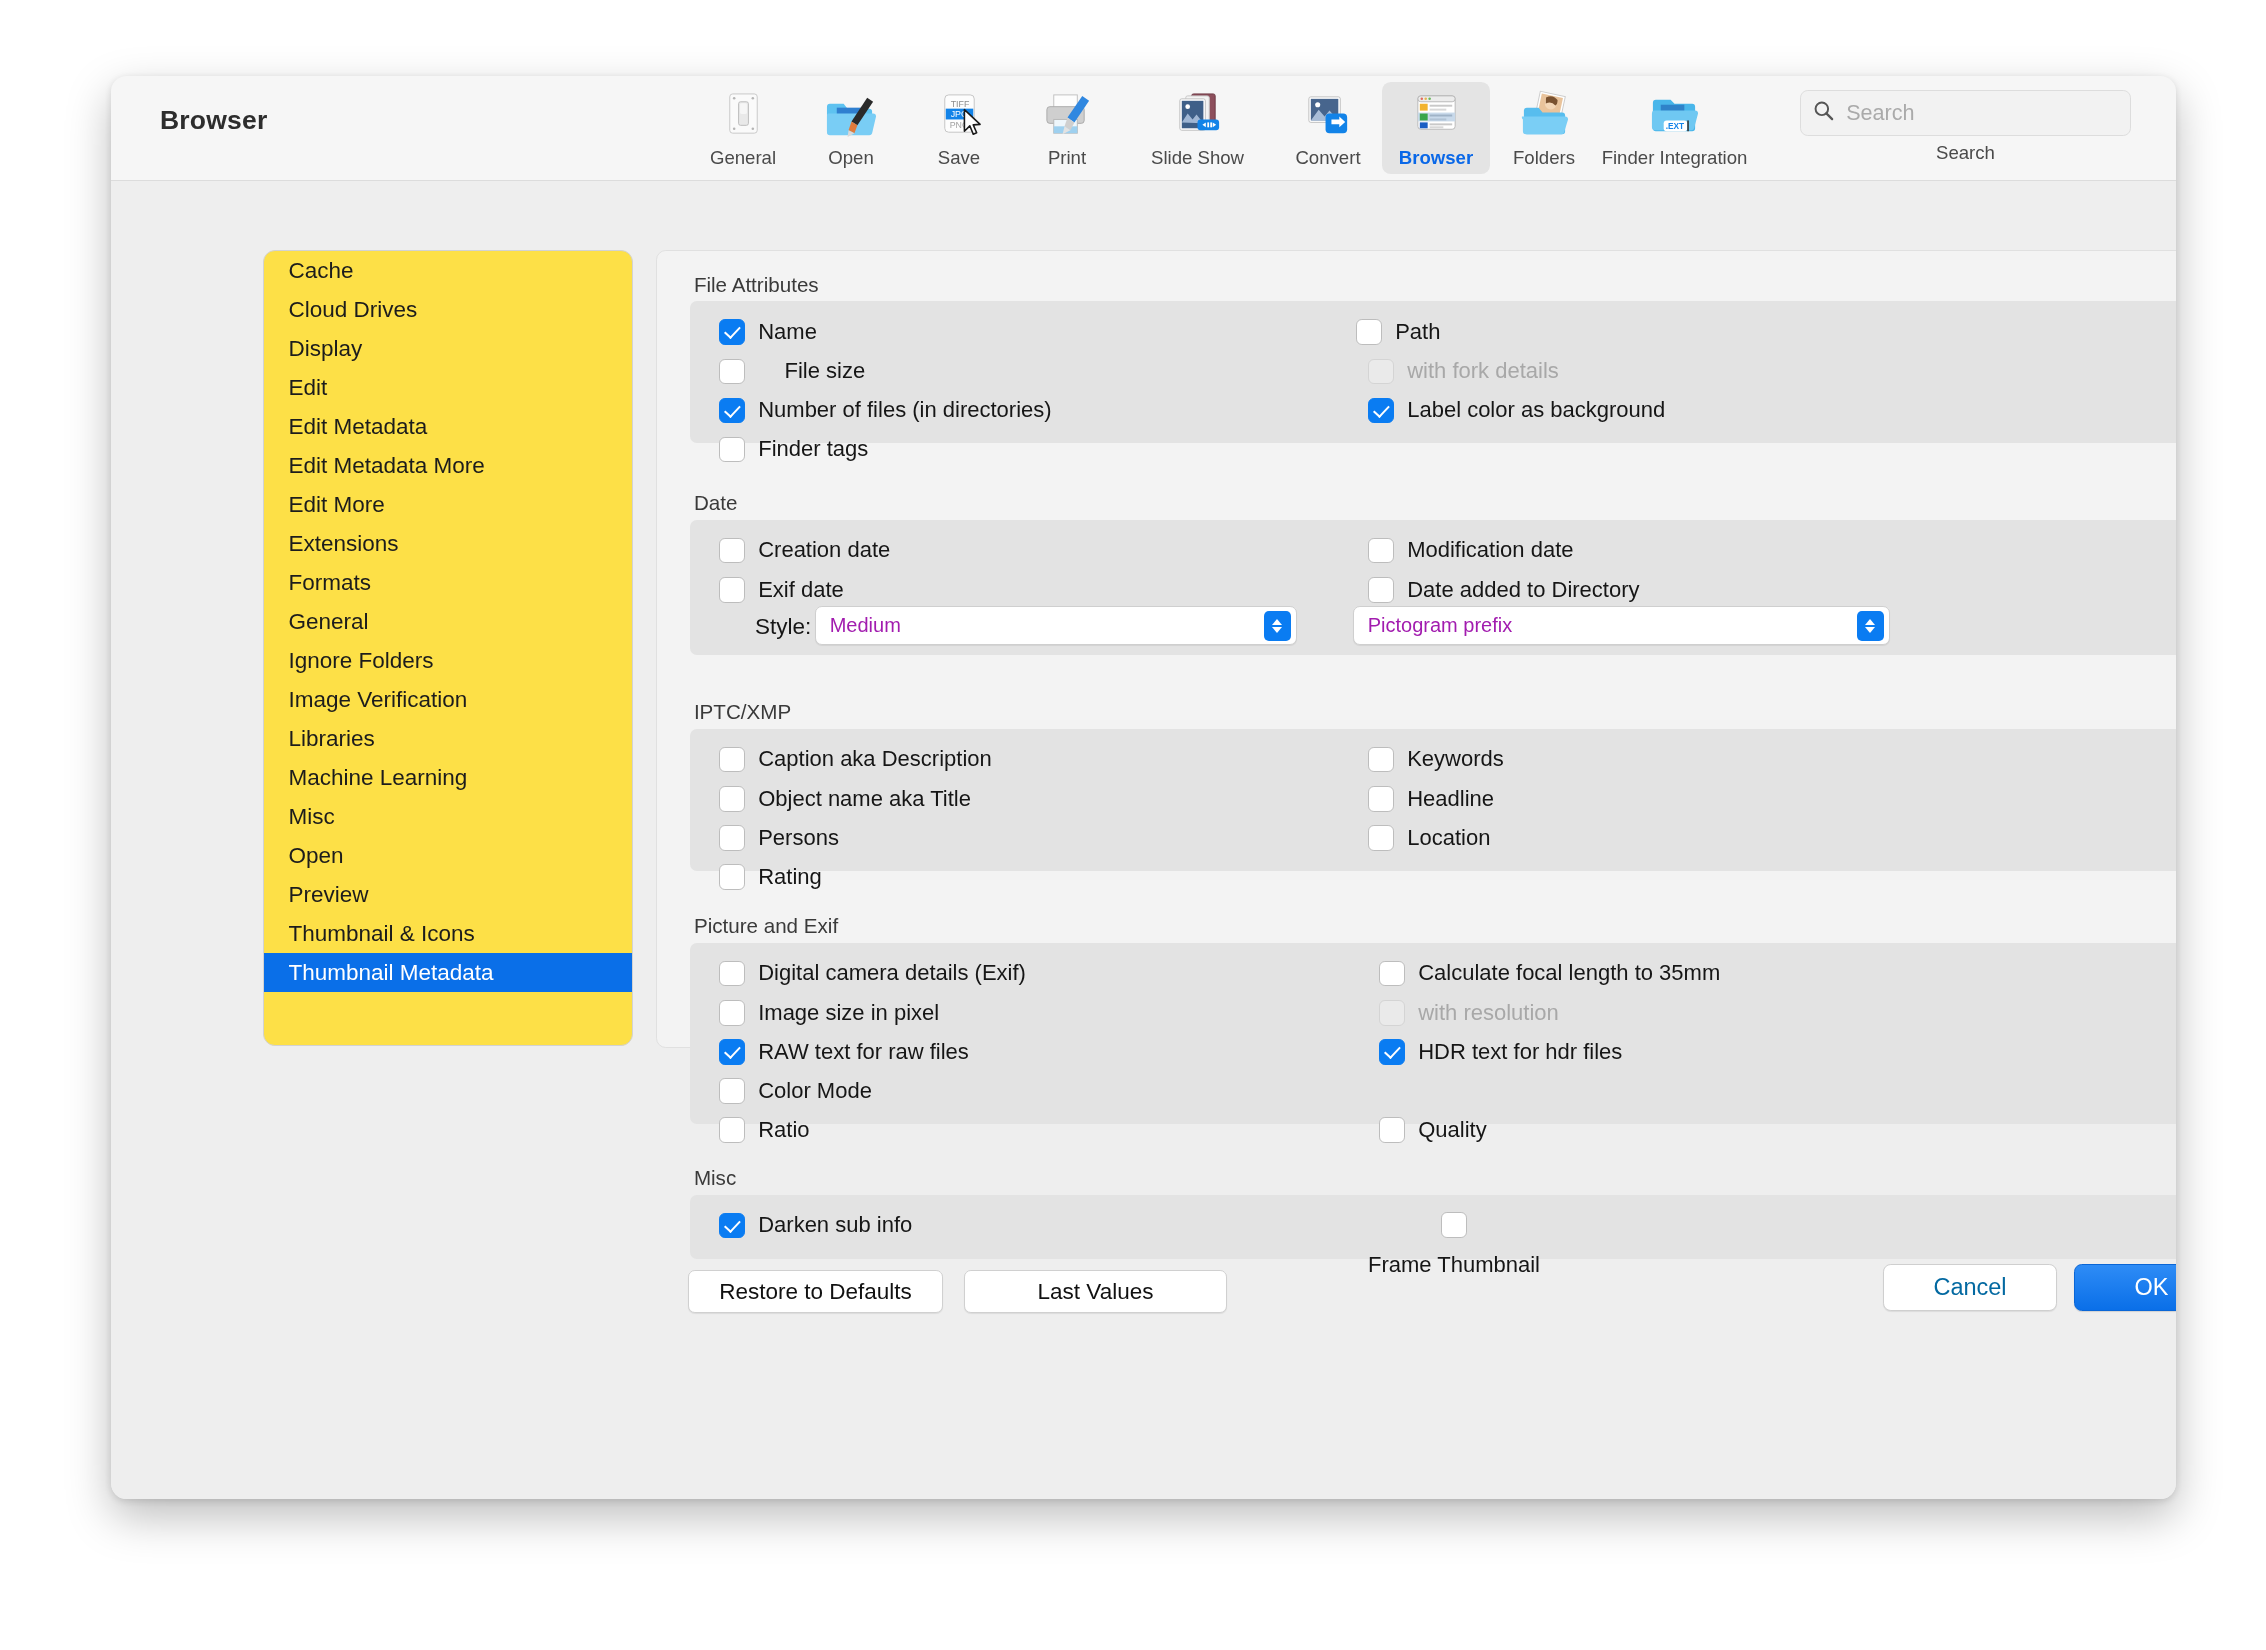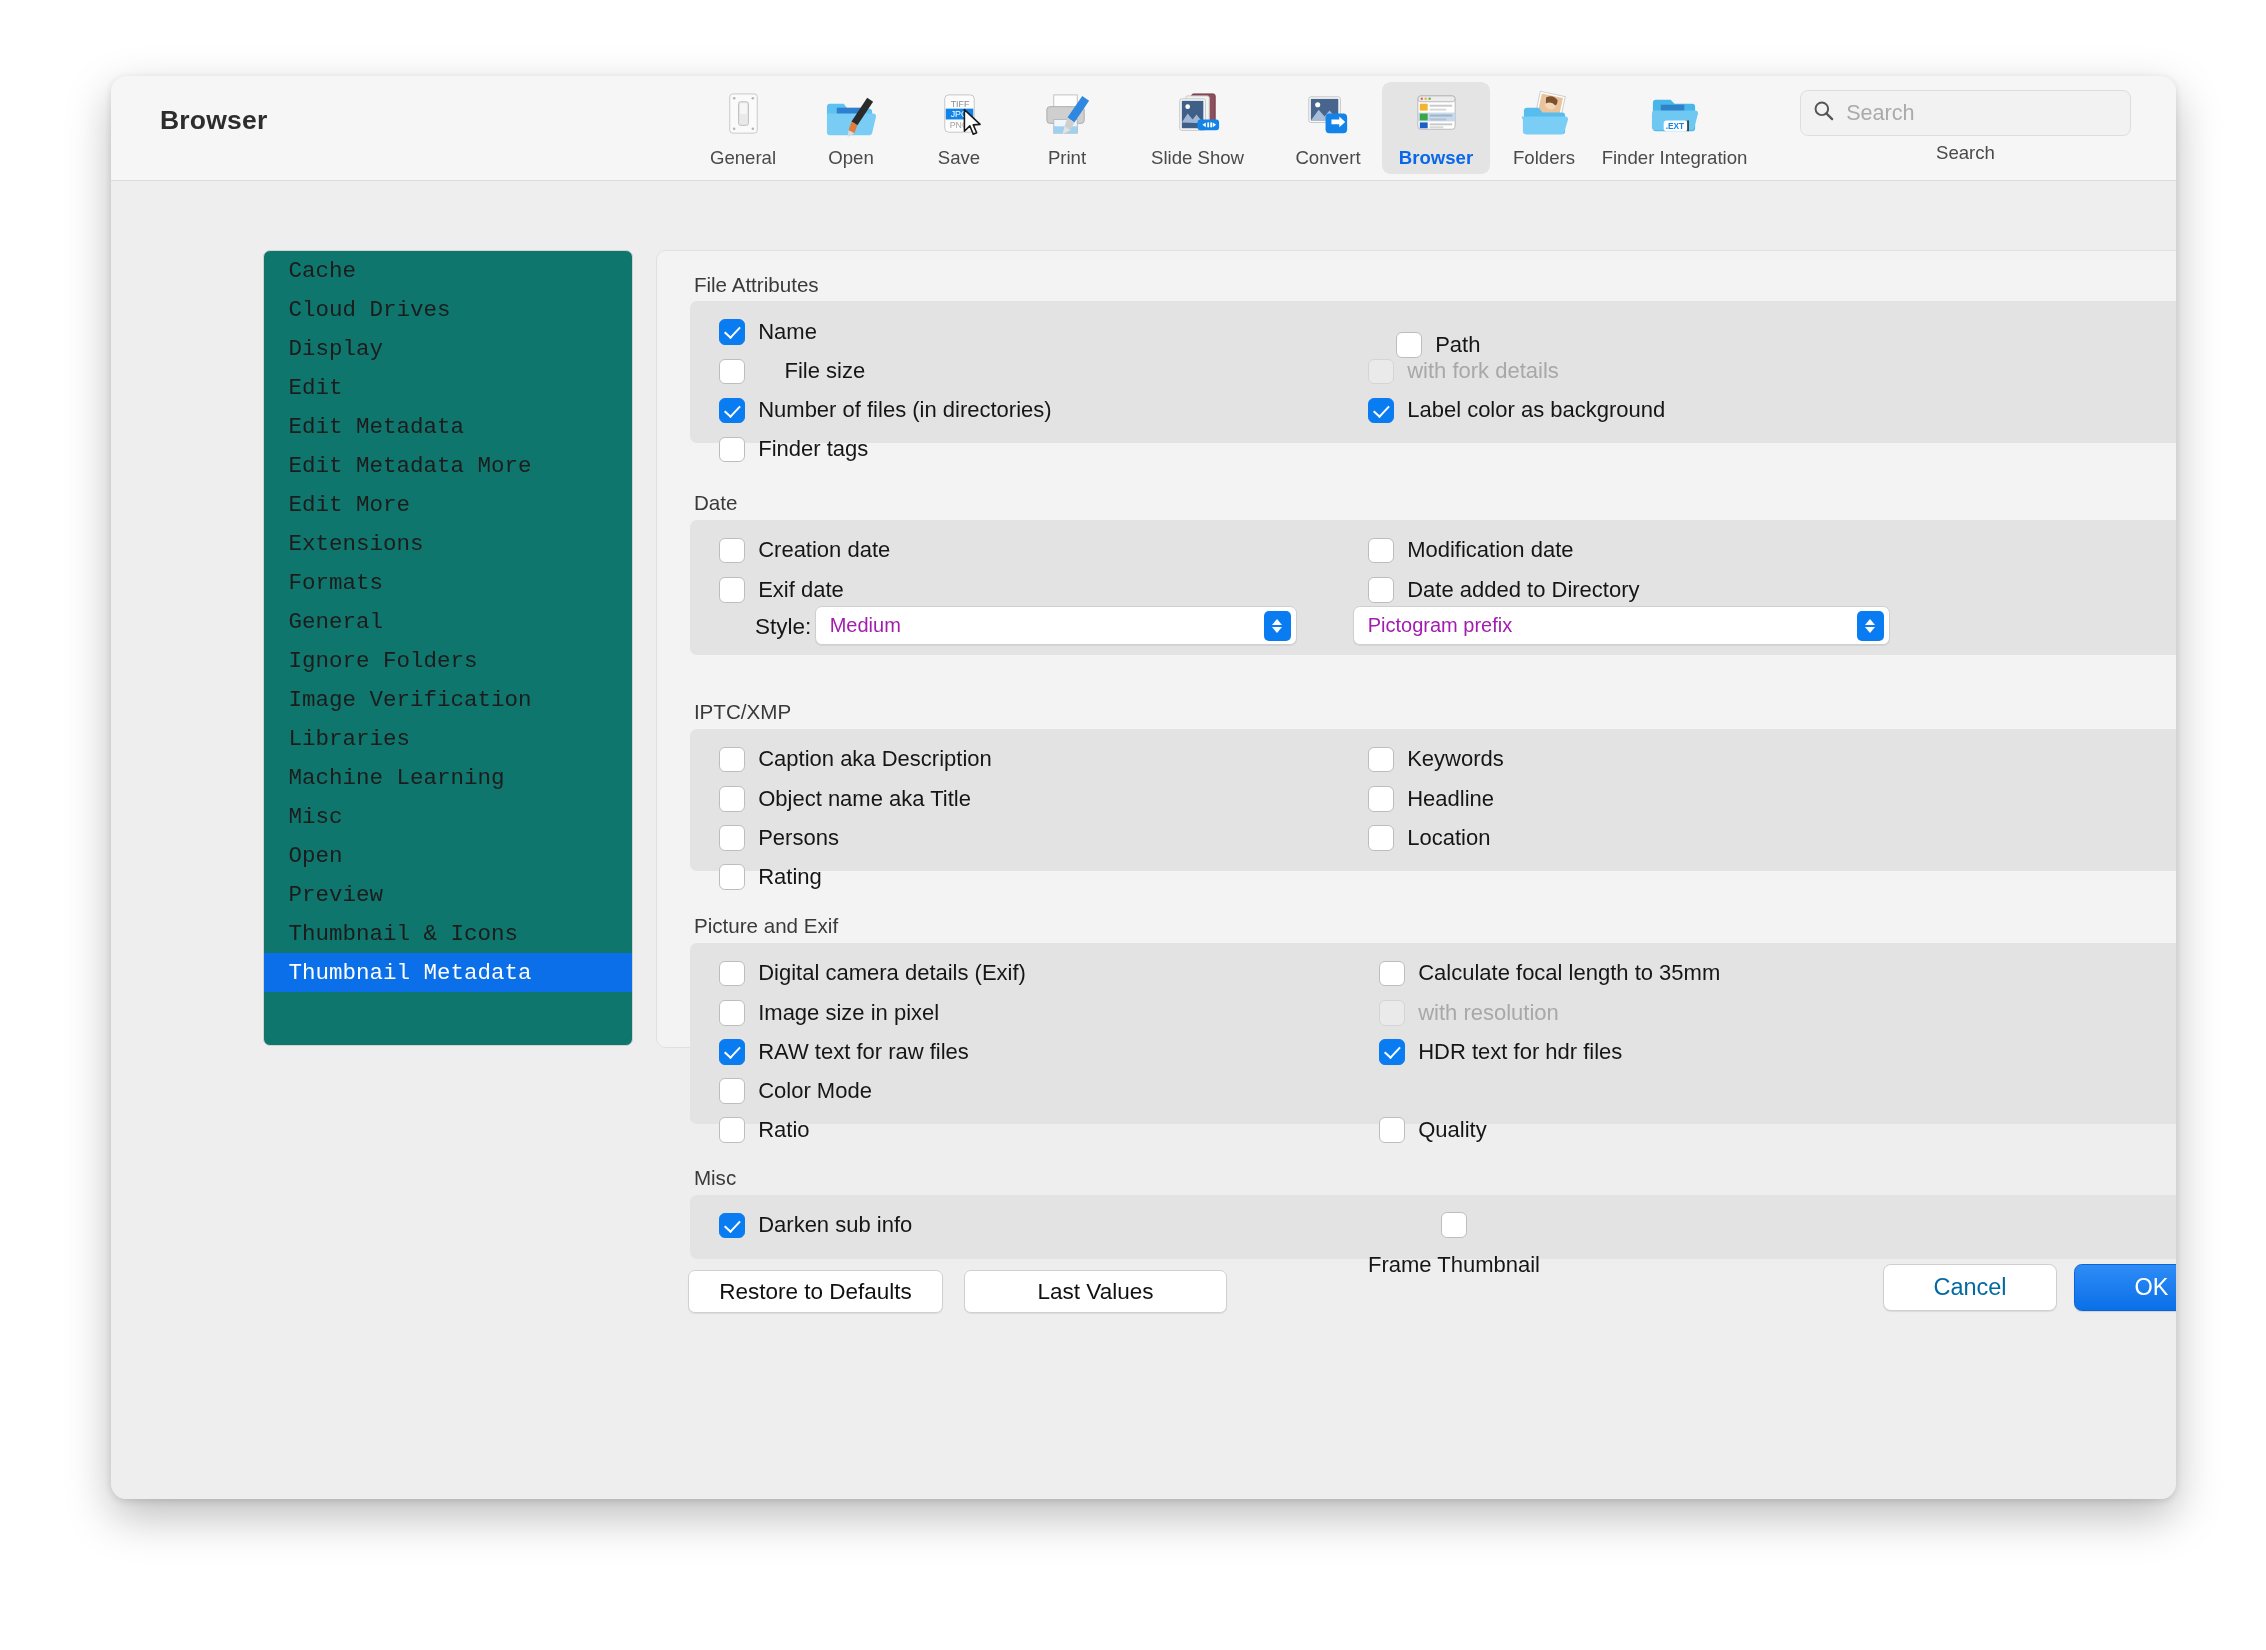--- a/index.html
+++ b/index.html
@@ -127,25 +127,24 @@
     background: #eeeeee;
     padding: 0;
   }
 
   .sidebar {
     position: absolute;
     left: 152px;
     top: 69px;
     width: 368px;
     height: 794px;
-    background: #0f766e;
+    background: #fde047;
     border: 1px solid #d2d2d2;
-    border-radius: 7px;
+    border-radius: 12px;
     overflow: hidden;
-    font-family: Liberation Mono, monospace;
   }
   .side-item {
     height: 39px;
     display: flex;
     align-items: center;
     padding-left: 24.5px;
     font-size: 22.5px;
     color: #1c1c1c;
     white-space: nowrap;
   }
@@ -553,21 +552,21 @@
             </div>
             <div class="cb-row" style="left:29px; top:96px;">
               <span class="cb checked"></span>
               <span class="cb-label">Number of files (in directories)</span>
             </div>
             <div class="cb-row" style="left:29px; top:135px;">
               <span class="cb"></span>
               <span class="cb-label">Finder tags</span>
             </div>
 
-            <div class="cb-row" style="left:706px; top:17.6px;margin-top:13px;">
+            <div class="cb-row" style="left:666px; top:17.6px;">
               <span class="cb"></span>
               <span class="cb-label">Path</span>
             </div>
             <div class="cb-row" style="left:678px; top:57px;">
               <span class="cb disabled"></span>
               <span class="cb-label dim">with fork details</span>
             </div>
             <div class="cb-row" style="left:678px; top:96px;">
               <span class="cb checked"></span>
               <span class="cb-label">Label color as background</span>

